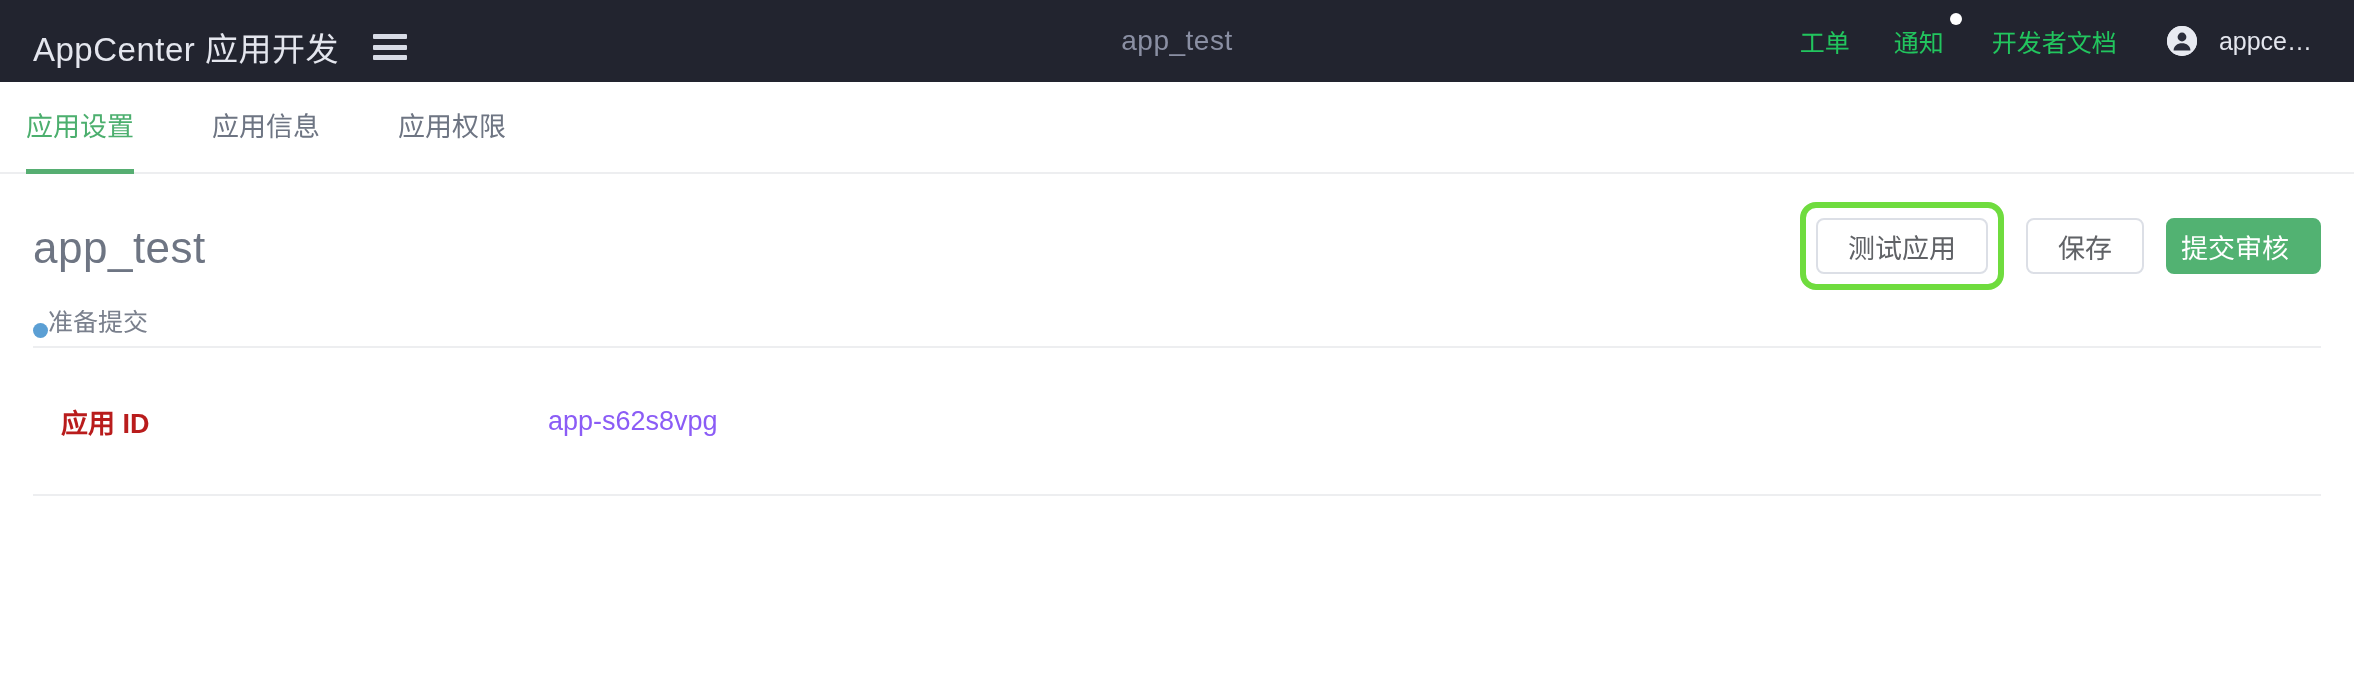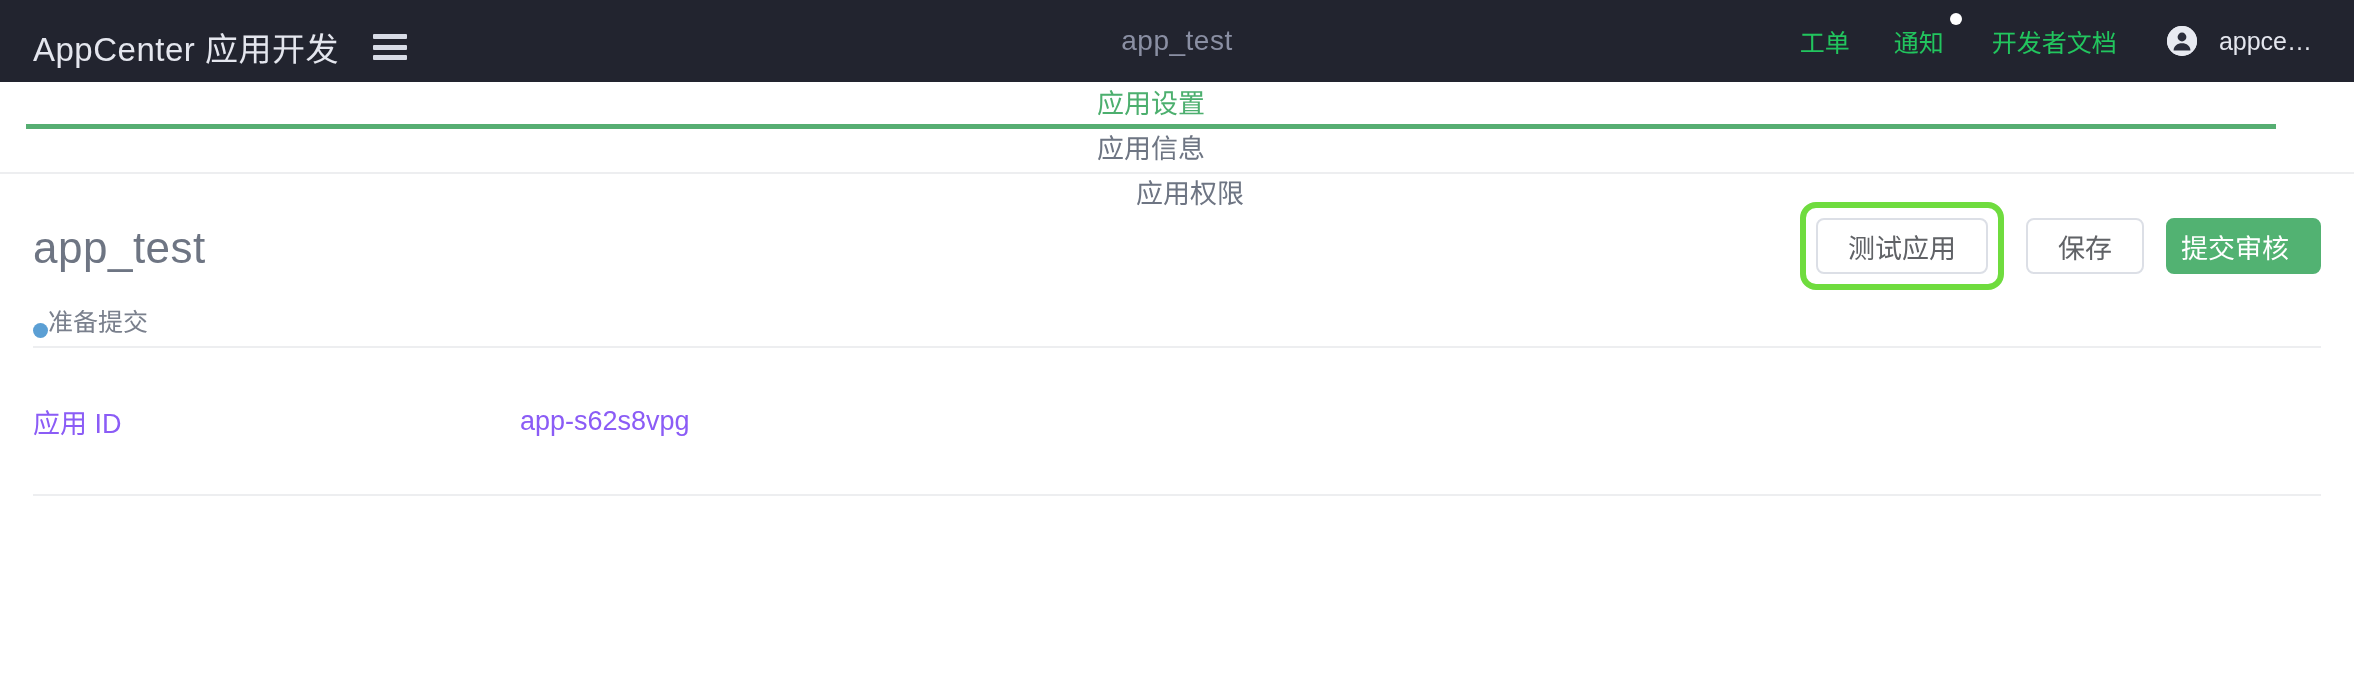--- a/index.html
+++ b/index.html
@@ -127,21 +127,20 @@
 
   
   .tabbar {
     height: 92px;
     background: #ffffff;
     border-bottom: 2px solid #EDEEF0;
     display: flex;
     align-items: stretch;
     padding-left: 26px;
     gap: 0;
-    flex-direction: column;
   }
 
   .tab {
     display: flex;
     align-items: center;
     justify-content: center;
     font-size: 27px;
     color: #6E7583;
     cursor: pointer;
     position: relative;
@@ -256,22 +255,23 @@
   .info-row {
     display: flex;
     align-items: center;
     padding: 0 33px;
     height: 146px;
   }
   .info-label {
     width: 487px;
     flex: 0 0 487px;
     font-size: 27px;
-    color: #8b5cf6;
-    font-weight: 400;
+    color: #b91c1c;
+    font-weight: 700;
+    margin-left: 28px;
   }
   .info-value {
     font-size: 27px;
     color: #8b5cf6;
   }
 </style>
 </head>
 <body>
 
 <div class="topbar">

